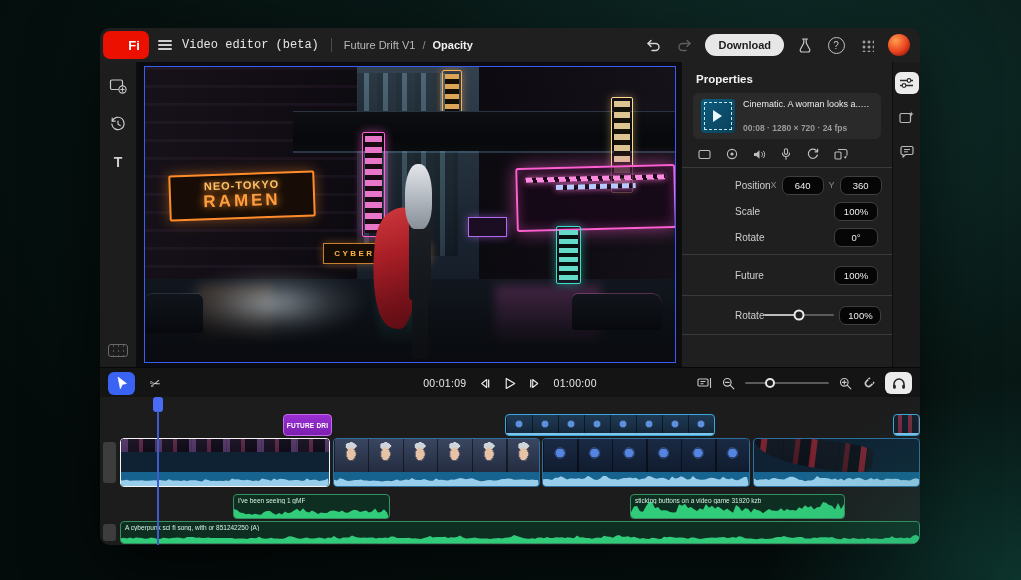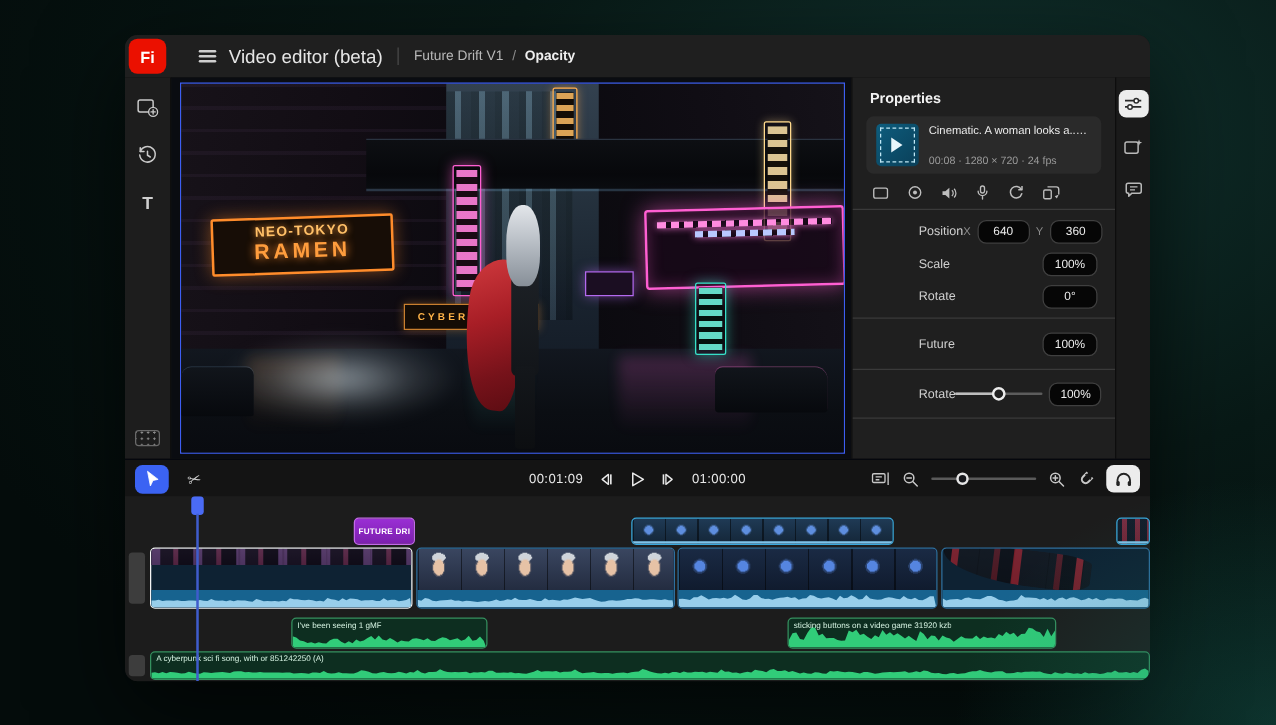--- a/index.html
+++ b/index.html
@@ -5,25 +5,25 @@
   html,body{margin:0;padding:0;}
   body{width:1021px;height:580px;overflow:hidden;font-family:"Liberation Sans",sans-serif;
     background:radial-gradient(ellipse 900px 600px at 78% 18%, #10302c 0%, #081916 45%, #040c0b 100%);
     position:relative;}
   body:after{content:"";position:absolute;right:0;bottom:0;width:260px;height:200px;
     background:radial-gradient(ellipse at 100% 100%, rgba(28,118,104,.35), transparent 70%);pointer-events:none;}
   .window{position:absolute;left:100px;top:28px;width:820px;height:517px;border-radius:10px;overflow:hidden;
     background:#191919;box-shadow:0 24px 70px rgba(0,0,0,.65);}
   
   .topbar{position:absolute;left:0;top:0;right:0;height:34px;background:#1f1f1f;display:flex;align-items:center;border-bottom:1px solid #0c0c0c;}
-  .logo{width:30px;height:28px;margin:0 20px 0 3px;border-radius:7px;background:#eb1000;color:#fff;font-weight:bold;
-    font-size:13px;display:flex;align-items:center;justify-content:center;}
+  .logo{width:30px;height:28px;margin:0 3px 0 3px;border-radius:7px;background:#eb1000;color:#fff;font-weight:bold;
+    font-size:13px;display:flex;align-items:center;justify-content:center;padding-left:16px;}
   .hamburger{width:14px;height:10px;display:flex;flex-direction:column;justify-content:space-between;margin:0 10px 0 6px;}
   .hamburger i{height:1.6px;background:#cfcfcf;border-radius:1px;}
-  .tb-title{color:#e6e6e6;font-size:15px;margin-right:12px;}
+  .tb-title{color:#e6e6e6;font-size:12px;margin-right:12px;font-family:Liberation Mono, monospace;}
   .tb-div{width:1px;height:14px;background:#4a4a4a;margin-right:12px;}
   .crumb{font-size:11px;color:#b9b9b9;}
   .crumb .sep{color:#8b8b8b;margin:0 4px;}
   .crumb .page{color:#f0f0f0;font-weight:bold;}
   .tb-right{margin-left:auto;display:flex;align-items:center;gap:11px;padding-right:10px;}
   .icon-btn{width:20px;height:20px;display:flex;align-items:center;justify-content:center;cursor:pointer;}
   .download{background:#e7e7e7;color:#1c1c1c;font-size:11px;font-weight:bold;border:none;border-radius:12px;height:22px;padding:0 13px;cursor:pointer;}
   .qmark{width:15px;height:15px;border:1.3px solid #c2c2c2;border-radius:50%;color:#c2c2c2;font-size:10px;display:flex;align-items:center;justify-content:center;}
   .grid-dots{width:13px;height:13px;background-image:radial-gradient(#c8c8c8 1.1px, transparent 1.3px);background-size:5px 5px;background-position:0.5px 0.5px;}
   .avatar{width:22px;height:22px;border-radius:50%;background:radial-gradient(circle at 35% 30%, #ff9d4d, #e8401f 55%, #6e1206 95%);}
@@ -90,21 +90,21 @@
   .torso{position:absolute;left:36%;top:26%;width:34%;height:44%;background:linear-gradient(180deg,#1d2126,#121519);border-radius:5px;}
   .legs{position:absolute;left:40%;top:66%;width:26%;height:34%;background:linear-gradient(180deg,#14171b,#0c0e11);border-radius:3px;}
   
   .props{flex:0 0 210px;background:#1f1f1f;border-left:1px solid #0e0e0e;color:#d6d6d6;position:relative;overflow:hidden;}
   .props h3{margin:11px 14px 8px 14px;font-size:11.5px;color:#f2f2f2;}
   .clip-card{margin:0 11px;background:#2a2a2a;border-radius:6px;padding:6px 8px;display:flex;gap:8px;align-items:center;}
   .clip-thumb{width:34px;height:34px;border-radius:4px;background:linear-gradient(135deg,#0d5d7e,#0a3f58);position:relative;flex:none;}
   .clip-thumb .dash{position:absolute;inset:3px;border:1px dashed #bfe7f5;}
   .clip-thumb .play{position:absolute;left:12px;top:11px;width:0;height:0;border-left:9px solid #eaf7fc;border-top:6px solid transparent;border-bottom:6px solid transparent;}
   .clip-name{font-size:9px;color:#ececec;white-space:nowrap;overflow:hidden;text-overflow:ellipsis;max-width:128px;}
-  .clip-meta{font-size:8.5px;color:#9a9a9a;margin-top:14px;}
+  .clip-meta{font-size:8.5px;color:#9a9a9a;margin-top:14px;font-weight:bold;}
   .tool-ics{display:flex;gap:15px;margin:9px 16px 7px 16px;align-items:center;color:#bdbdbd;}
   .phr{border:none;border-top:1px solid #3a3a3a;margin:4px 0 4px 0;}
   .prow{display:flex;align-items:center;justify-content:space-between;margin:0 14px;height:26px;}
   .prow .lab{font-size:10px;color:#cfcfcf;padding-left:39px;}
   .prow .right{display:flex;align-items:center;gap:5px;}
   .axis{font-size:9px;color:#8b8b8b;}
   .pill{min-width:44px;height:19px;background:#060606;border:1px solid #3f3f3f;border-radius:7px;color:#ededed;
     font-size:9.5px;display:flex;align-items:center;justify-content:center;padding:0 4px;box-sizing:border-box;cursor:text;}
   .pill.small{min-width:42px;}
   .plain-val{font-size:10px;color:#e0e0e0;}
@@ -198,20 +198,47 @@
         <i></i>
         <i></i>
       </div>
     <div class="tb-title">Video editor (beta)</div>
     <div class="tb-div"></div>
     <div class="crumb">
       <span>Future Drift V1</span>
       <span class="sep">/</span>
       <span class="page">Opacity</span>
     </div>
+    <div class="tb-right">
+      <div class="icon-btn">
+        <svg width="15" height="13" viewBox="0 0 15 13">
+          <path d="M5 1.5 L2 4.5 L5 7.5" fill="none" stroke="#d6d6d6" stroke-width="1.4" stroke-linecap="round" stroke-linejoin="round"></path>
+          <path d="M2 4.5 H9.5 a3.5 3.5 0 0 1 0 7 H6" fill="none" stroke="#d6d6d6" stroke-width="1.4" stroke-linecap="round"></path>
+        </svg>
+      </div>
+      <div class="icon-btn">
+        <svg width="15" height="13" viewBox="0 0 15 13">
+          <path d="M10 1.5 L13 4.5 L10 7.5" fill="none" stroke="#5f5f5f" stroke-width="1.4" stroke-linecap="round" stroke-linejoin="round"></path>
+          <path d="M13 4.5 H5.5 a3.5 3.5 0 0 0 0 7 H9" fill="none" stroke="#5f5f5f" stroke-width="1.4" stroke-linecap="round"></path>
+        </svg>
+      </div>
+      <button class="download">Download</button>
+      <div class="icon-btn">
+        <svg width="14" height="15" viewBox="0 0 14 15">
+          <path d="M4.5 1 h5 M5.8 1 v4 l-3.4 6.2 a1.9 1.9 0 0 0 1.7 2.8 h5.8 a1.9 1.9 0 0 0 1.7-2.8 L8.2 5 v-4" fill="none" stroke="#c9c9c9" stroke-width="1.2" stroke-linecap="round" stroke-linejoin="round"></path>
+        </svg>
+      </div>
+      <div class="icon-btn">
+        <div class="qmark">?</div>
+      </div>
+      <div class="icon-btn">
+        <div class="grid-dots"></div>
+      </div>
+      <div class="avatar"></div>
+    </div>
   </div>
 
   <div class="mainrow">
 
     <div class="left-rail">
       <div class="rail-ic">
         <svg width="18" height="16" viewBox="0 0 18 16">
           <rect x="1.5" y="2" width="12" height="9.5" rx="1.5" fill="none" stroke="#c9c9c9" stroke-width="1.2"></rect>
           <circle cx="13.5" cy="11.5" r="3.6" fill="#1d1d1d" stroke="#c9c9c9" stroke-width="1.1"></circle>
           <path d="M13.5 9.8 v3.4 M11.8 11.5 h3.4" stroke="#c9c9c9" stroke-width="1.1" stroke-linecap="round"></path>

